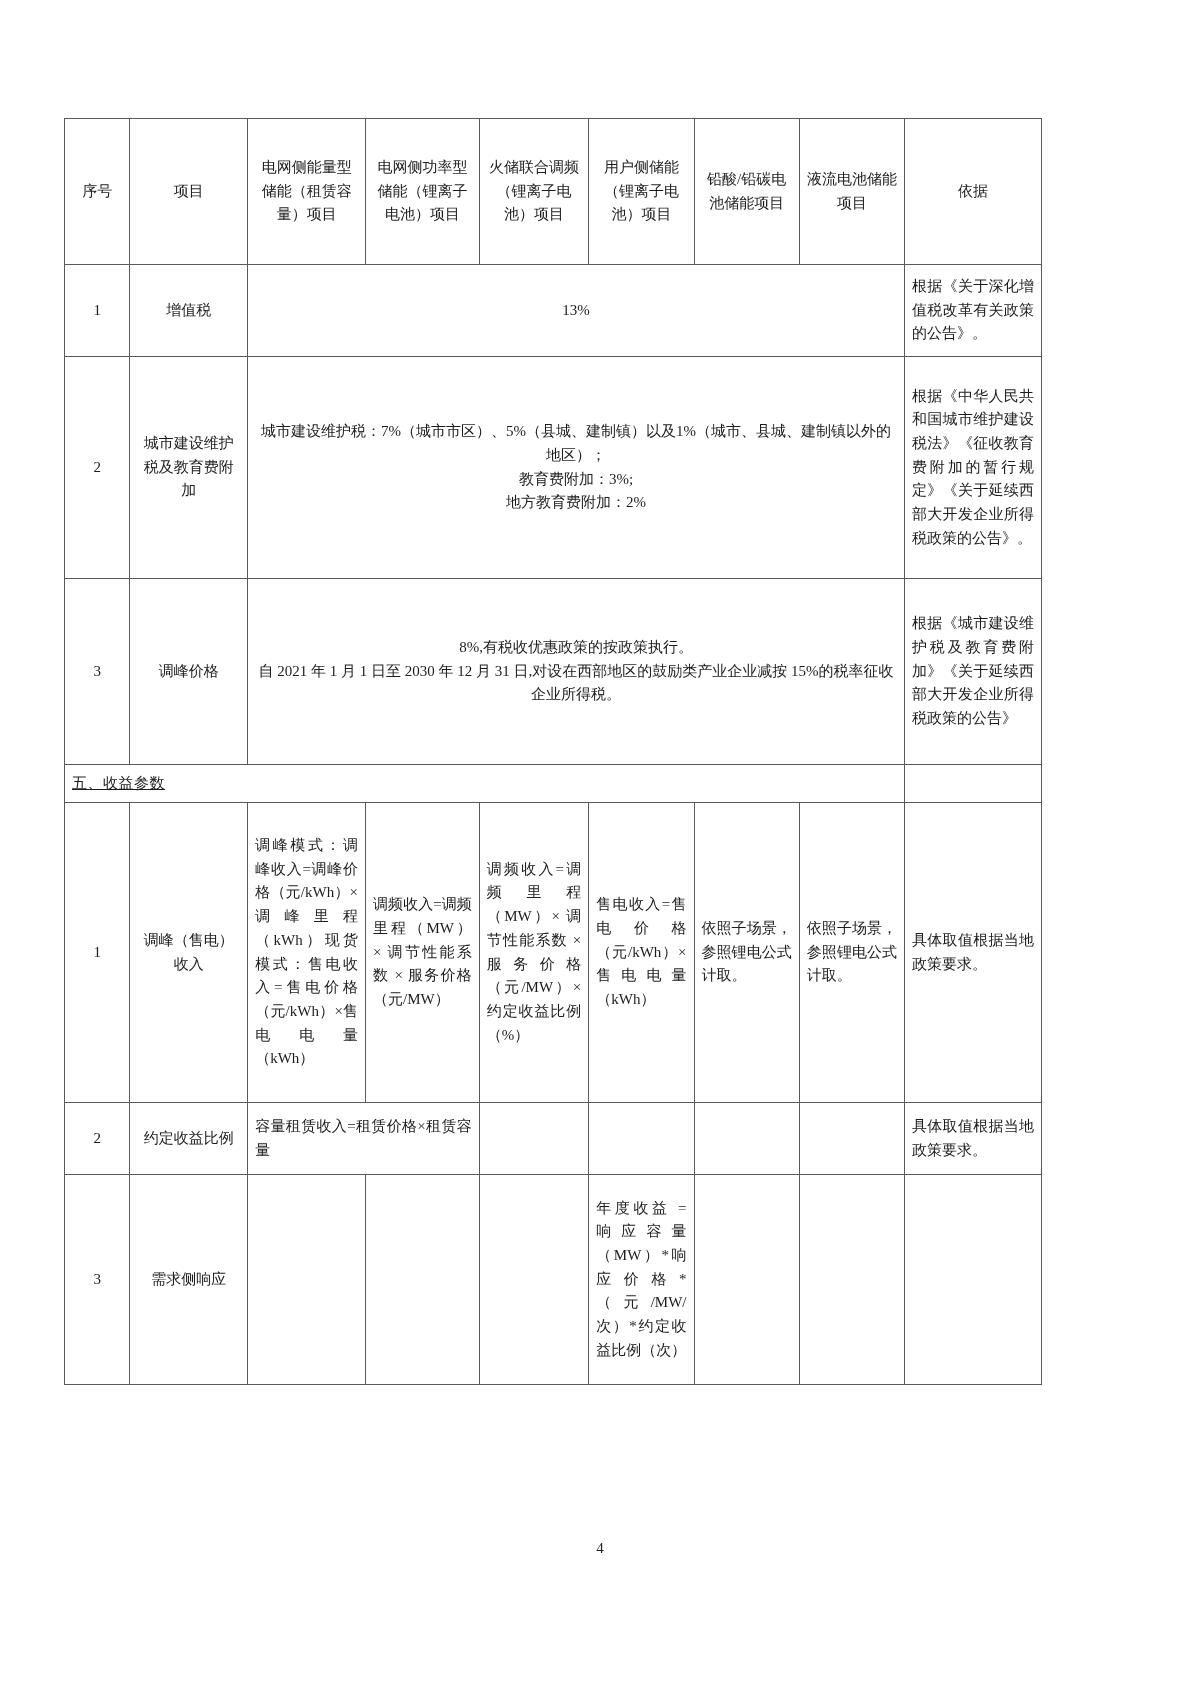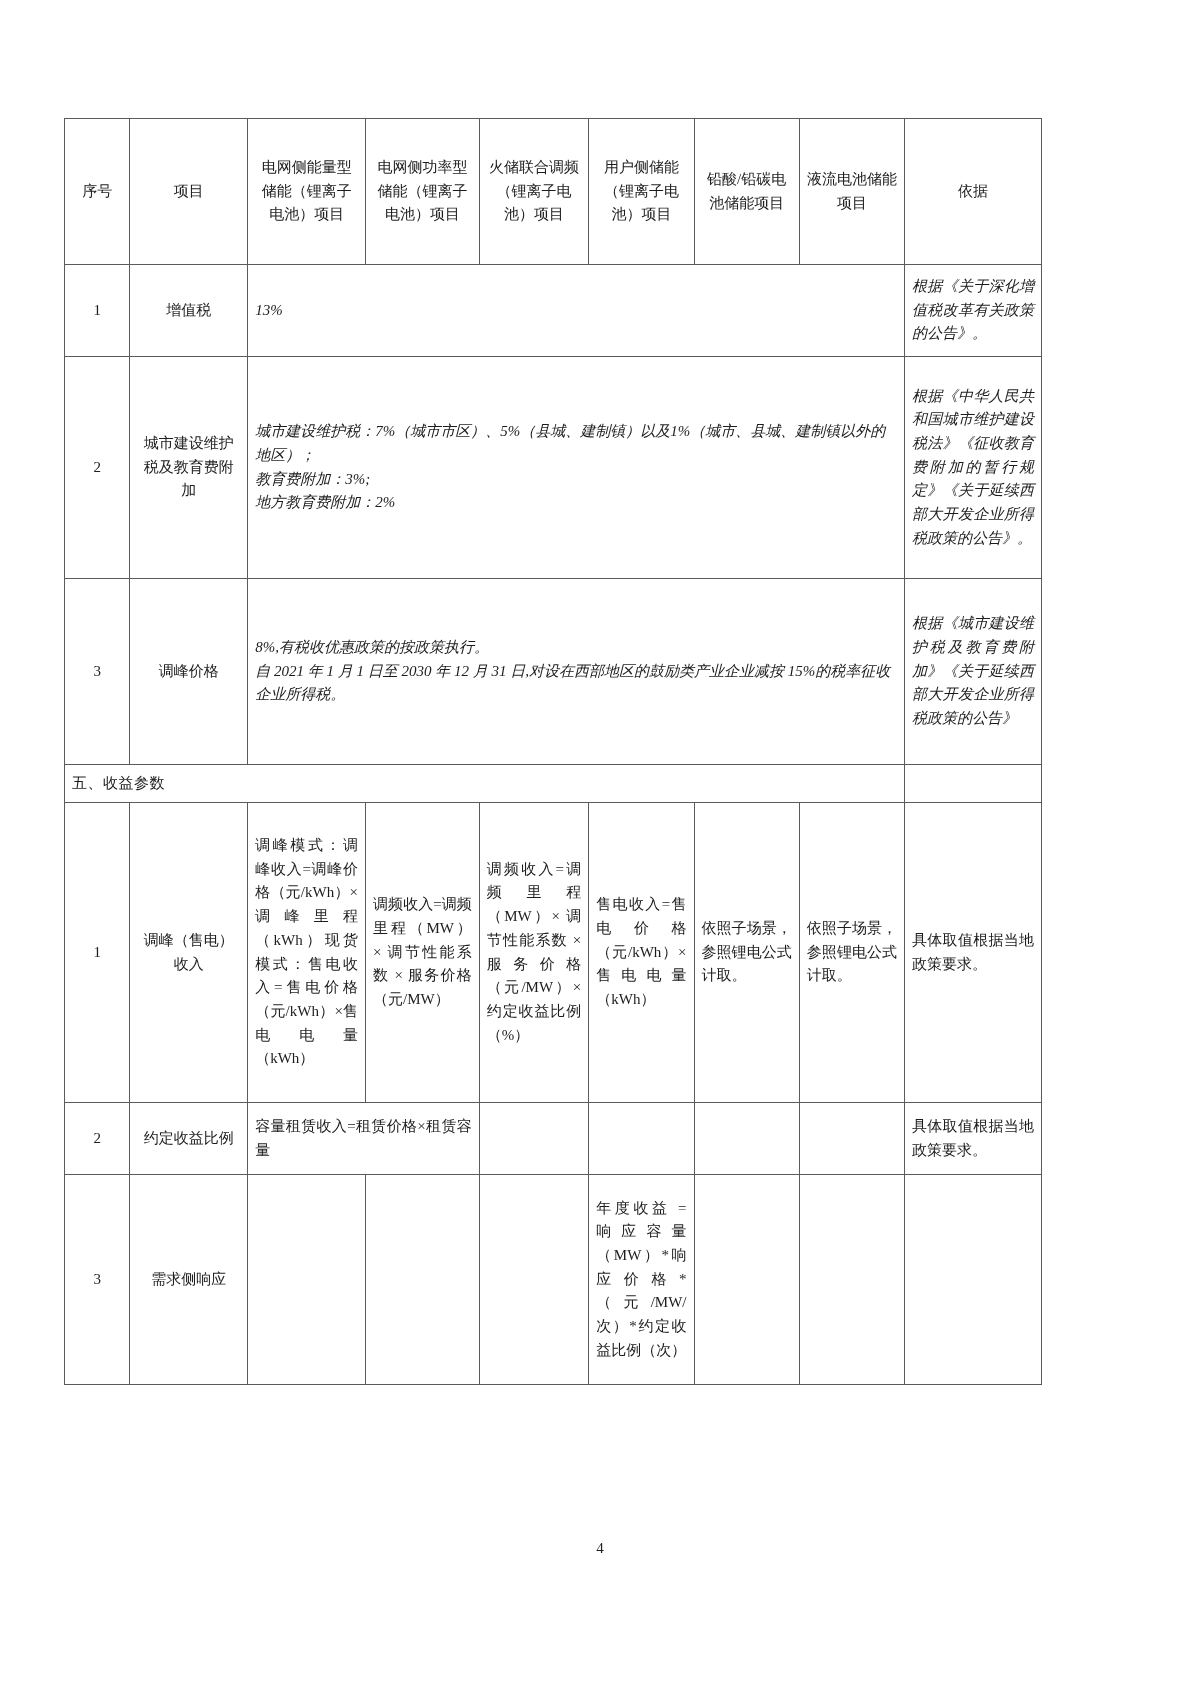--- a/index.html
+++ b/index.html
@@ -36,21 +36,21 @@
     border: 1px solid #5a5a5a;
     vertical-align: middle;
     padding: 5px 7px;
     font-size: 15px;
     line-height: 1.58;
     color: #1c1c1c;
     word-wrap: break-word;
     overflow-wrap: break-word;
   }
   .c-center { text-align: center; }
-  .c-left { text-align: left; font-style: italic; }
+  .c-left { text-align: left; }
   .v-top { vertical-align: top; }
   .v-mid { vertical-align: middle; }
 
   .hdr td {
     text-align: center;
     vertical-align: middle;
     font-size: 15.5px;
     line-height: 1.5;
     padding: 7px 4px;
   }
@@ -64,20 +64,21 @@
   col.w-c4     { width: 100px; }
   col.w-c5     { width: 100px; }
   col.w-c6     { width: 100px; }
   col.w-basis  { width: 130px; }
 
   .section-title td {
     font-size: 16px;
     text-align: left;
     padding: 9px 12px;
     letter-spacing: 0.5px;
+    text-decoration: underline;
   }
   .body-text {
     font-size: 15px;
     line-height: 1.72;
   }
   .formula {
     font-size: 14.5px;
     line-height: 1.62;
     text-align: justify;
     text-align-last: left;
@@ -98,21 +99,21 @@
   .pagenum {
     position: absolute;
     top: 1540px;
     left: 0;
     width: 1200px;
     text-align: center;
     font-size: 15px;
     color: #222;
     font-family: "Liberation Serif", serif;
   }
-  .nowrap-block { white-space: pre-line; }
+  .nowrap-block { white-space: pre-line; text-align: center; }
 </style>
 </head>
 <body>
 
 <div class="page">
 
   <div class="sheet">
     <table class="doc">
       <colgroup>
         <col class="w-seq">
@@ -123,21 +124,21 @@
           <col class="w-c4">
           <col class="w-c5">
           <col class="w-c6">
           <col class="w-basis">
       </colgroup>
       <tbody>
 
         <tr class="hdr" style="height:146px;">
           <td>序号</td>
           <td>项目</td>
-          <td>电网侧能量型储能（锂离子电池）项目</td>
+          <td>电网侧能量型储能（租赁容量）项目</td>
           <td>电网侧功率型储能（锂离子电池）项目</td>
           <td>火储联合调频（锂离子电池）项目</td>
           <td>用户侧储能（锂离子电池）项目</td>
           <td>铅酸/铅碳电池储能项目</td>
           <td>液流电池储能项目</td>
           <td>依据</td>
         </tr>
 
         <tr class="tall-1">
           <td class="c-center v-mid">1</td>

